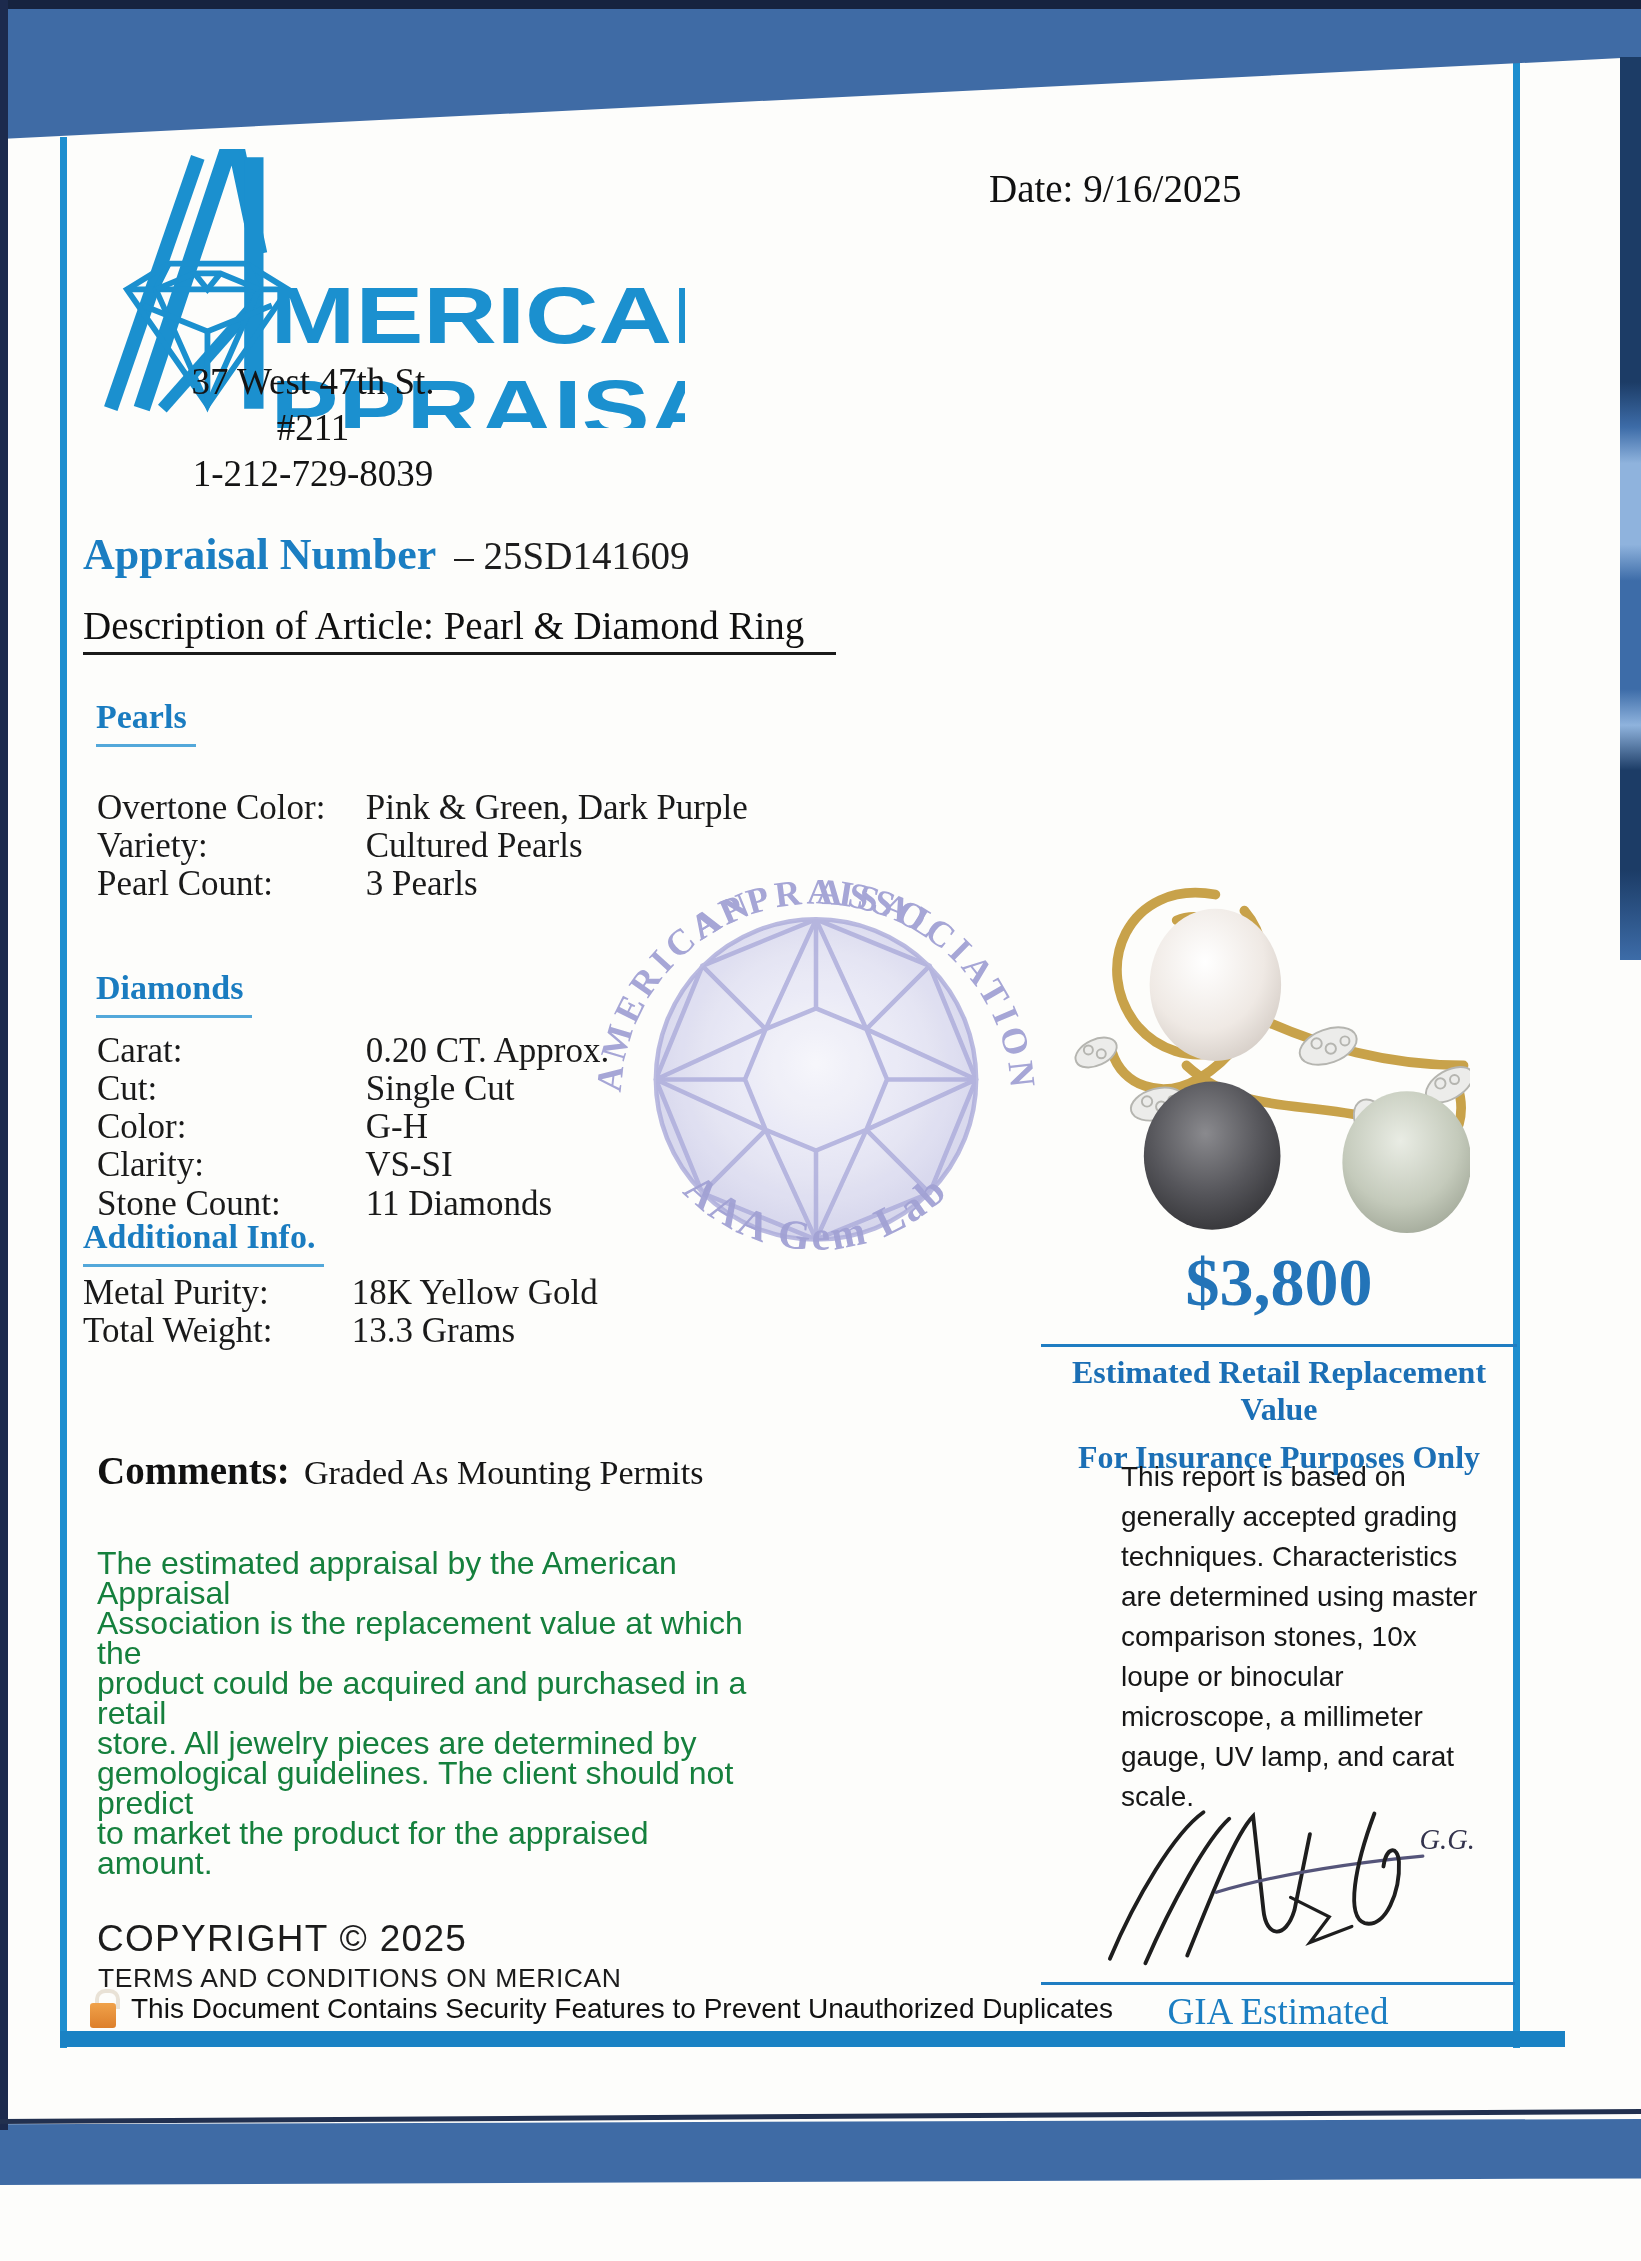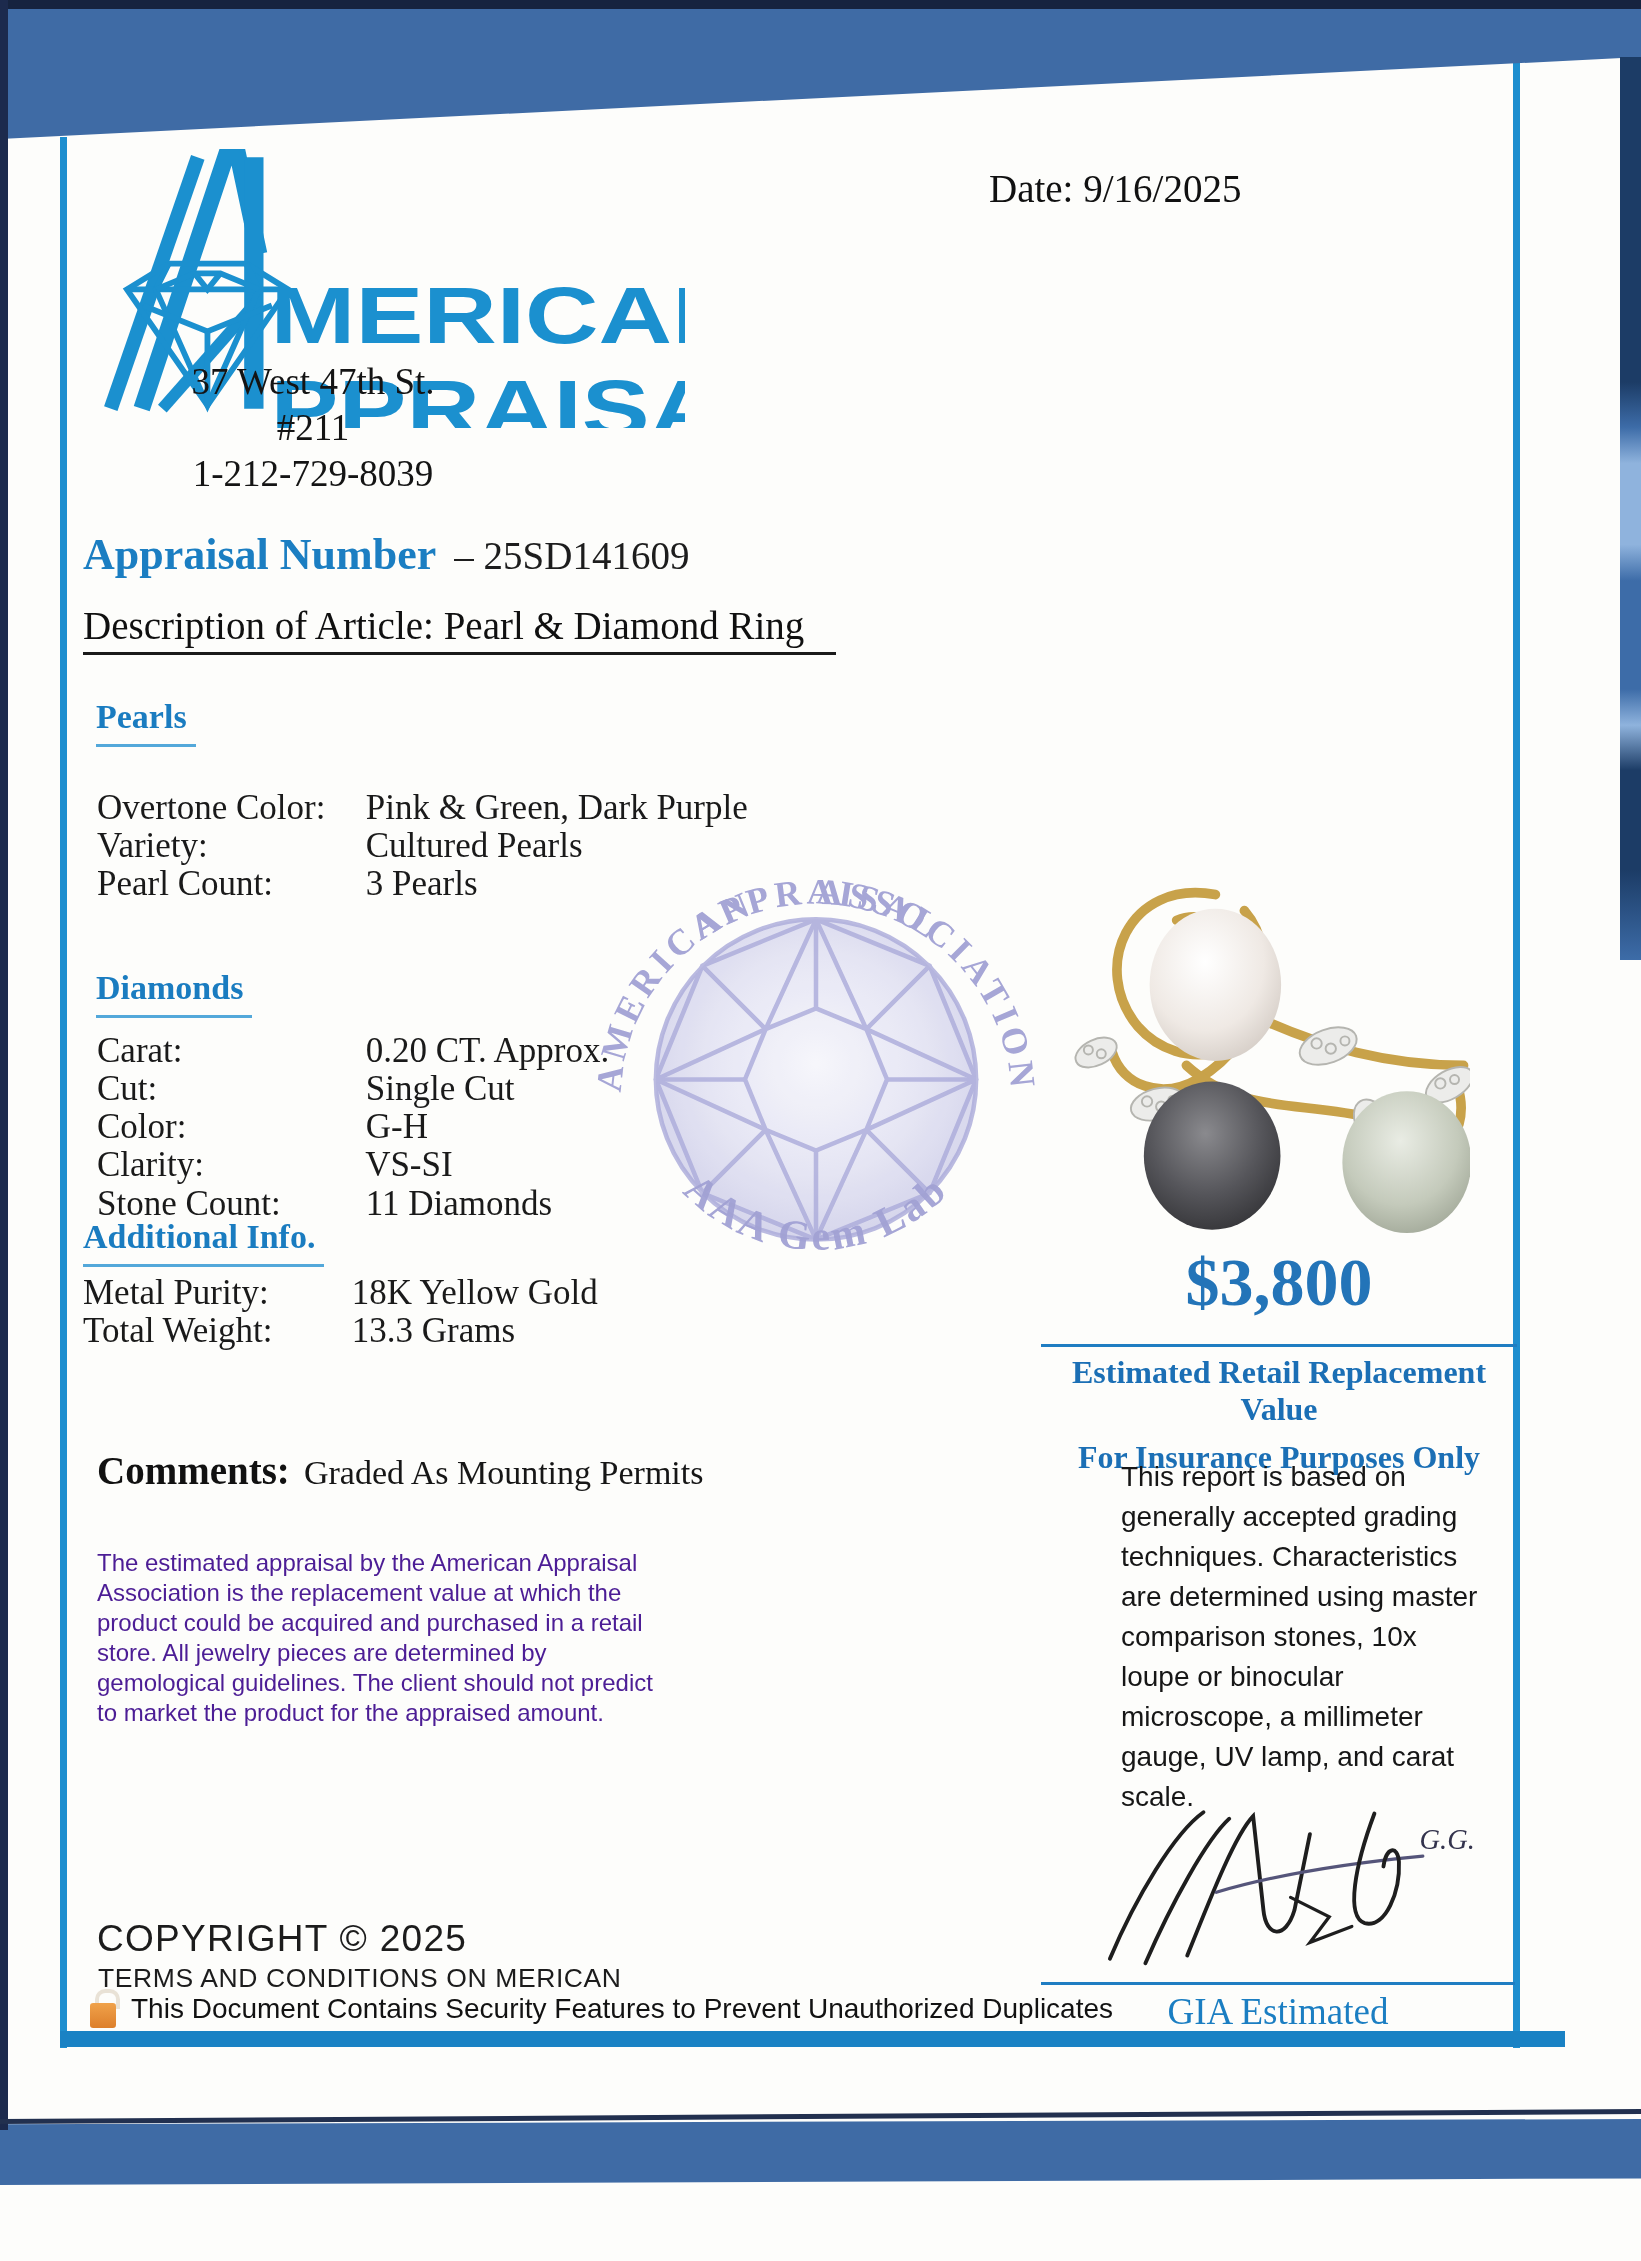--- a/index.html
+++ b/index.html
@@ -44,21 +44,21 @@
   .price{position:absolute;left:1042px;top:1243px;width:474px;text-align:center;
     font-size:68px;font-weight:600;color:#2374b8;z-index:7;}
   .price-rule{position:absolute;left:1041px;top:1344px;width:476px;height:3.2px;background:#1f7dc2;z-index:7;}
   .est1{position:absolute;left:1041px;top:1354px;width:476px;text-align:center;font-size:32px;font-weight:600;color:#1b6fb5;z-index:7;}
   .est2{position:absolute;left:1041px;top:1391px;width:476px;text-align:center;font-size:32px;font-weight:600;color:#1b6fb5;z-index:7;margin-top:48px;}
   
   .comments{position:absolute;left:97px;top:1448px;z-index:7;white-space:nowrap;}
   .comments .lbl{font-size:39px;font-weight:600;color:#111;}
   .comments .val{font-size:34px;color:#161616;margin-left:11.6px;}
   .para-left{position:absolute;left:97px;top:1548px;width:665px;font-family:"Liberation Sans",sans-serif;
-    font-size:24px;line-height:30px;color:#4c1d95;white-space:pre-line;z-index:7;}
+    font-size:32px;line-height:30px;color:#15803d;white-space:pre-line;z-index:7;}
   .para-right{position:absolute;left:1121px;top:1457px;width:419px;font-family:"Liberation Sans",sans-serif;
     font-size:28px;line-height:40px;color:#161616;white-space:pre-line;z-index:7;}
   
   .signature{position:absolute;left:1097px;top:1794px;width:400px;height:181px;z-index:7;}
   .sig-rule{position:absolute;left:1041px;top:1982px;width:474px;height:2.6px;background:#1f7dc2;z-index:7;}
   .gia{position:absolute;left:1041px;top:1990px;width:474px;text-align:center;
     font-size:37px;color:#1b7ec2;z-index:7;}
   .copyright{position:absolute;left:97px;top:1918px;font-family:"Liberation Sans",sans-serif;
     font-size:37px;letter-spacing:1.3px;color:#1c1c1c;z-index:7;}
   .terms{position:absolute;left:98px;top:1963px;font-family:"Liberation Sans",sans-serif;

